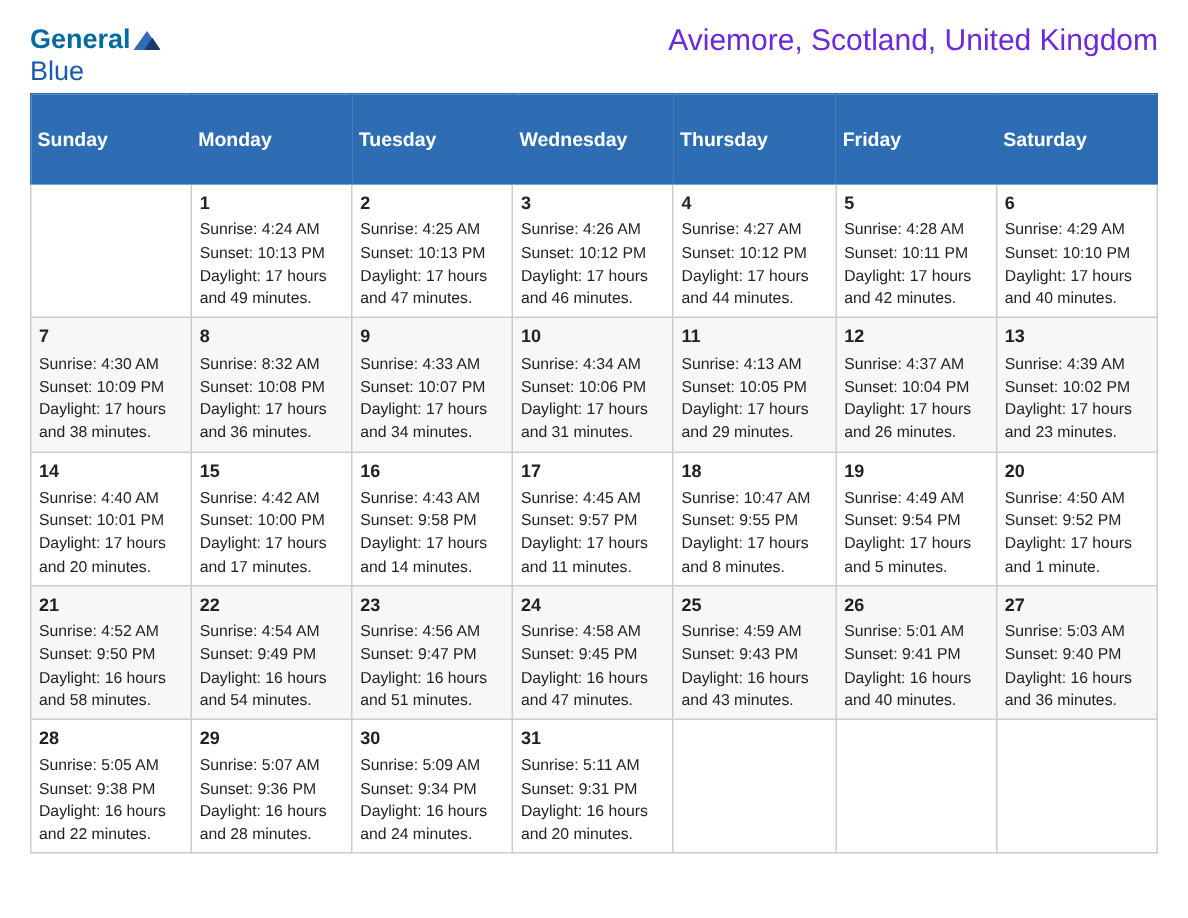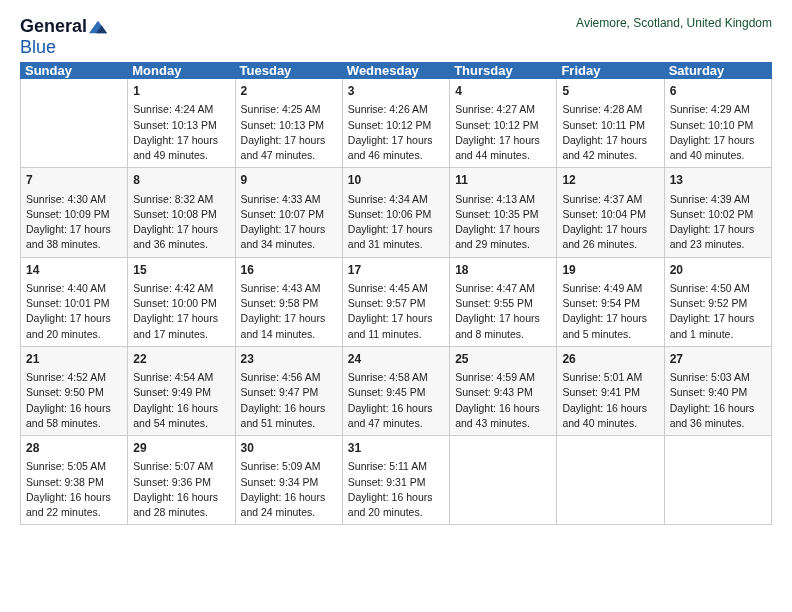--- a/index.html
+++ b/index.html
@@ -17,21 +17,21 @@
       margin-bottom: 4px;
     }
     .logo {
       display: flex;
       flex-direction: column;
       align-items: flex-start;
     }
     .logo-general {
       font-size: 18px;
       font-weight: bold;
-      color: #0f172a;
+      color: #0369a1;
     }
     .logo-blue {
       font-size: 18px;
       font-weight: normal;
       color: #1a5aab;
     }
     .logo-icon {
       display: inline-block;
       width: 18px;
       height: 14px;
@@ -41,37 +41,37 @@
       display: flex;
       align-items: center;
     }
     .month-title {
       font-size: 36px;
       font-weight: bold;
       color: #1a1a2e;
       text-align: right;
     }
     .location {
-      font-size: 12px;
-      color: #14532d;
+      font-size: 20px;
+      color: #6d28d9;
       text-align: right;
       margin-bottom: 8px;
     }
     .right-header {
       text-align: right;
     }
     table {
       width: 100%;
       border-collapse: collapse;
       font-size: 11px;
     }
     thead th {
       background-color: #2e6db4;
       color: #fff;
-      padding: 0 4px;
+      padding: 22px 4px;
       text-align: left;
       font-size: 13px;
       font-weight: bold;
       border: 1px solid #2e6db4;
     }
     tbody td {
       border: 1px solid #ccc;
       vertical-align: top;
       padding: 4px 5px;
       min-height: 80px;
@@ -135,30 +135,30 @@
         <td><span class="day-number">3</span><span>Sunrise: 4:26 AM</span><br><span>Sunset: 10:12 PM</span><br><span>Daylight: 17 hours</span><br><span>and 46 minutes.</span></td>
         <td><span class="day-number">4</span><span>Sunrise: 4:27 AM</span><br><span>Sunset: 10:12 PM</span><br><span>Daylight: 17 hours</span><br><span>and 44 minutes.</span></td>
         <td><span class="day-number">5</span><span>Sunrise: 4:28 AM</span><br><span>Sunset: 10:11 PM</span><br><span>Daylight: 17 hours</span><br><span>and 42 minutes.</span></td>
         <td><span class="day-number">6</span><span>Sunrise: 4:29 AM</span><br><span>Sunset: 10:10 PM</span><br><span>Daylight: 17 hours</span><br><span>and 40 minutes.</span></td>
       </tr>
       <tr>
         <td><span class="day-number">7</span><span>Sunrise: 4:30 AM</span><br><span>Sunset: 10:09 PM</span><br><span>Daylight: 17 hours</span><br><span>and 38 minutes.</span></td>
         <td><span class="day-number">8</span><span>Sunrise: 8:32 AM</span><br><span>Sunset: 10:08 PM</span><br><span>Daylight: 17 hours</span><br><span>and 36 minutes.</span></td>
         <td><span class="day-number">9</span><span>Sunrise: 4:33 AM</span><br><span>Sunset: 10:07 PM</span><br><span>Daylight: 17 hours</span><br><span>and 34 minutes.</span></td>
         <td><span class="day-number">10</span><span>Sunrise: 4:34 AM</span><br><span>Sunset: 10:06 PM</span><br><span>Daylight: 17 hours</span><br><span>and 31 minutes.</span></td>
-        <td><span class="day-number">11</span><span>Sunrise: 4:13 AM</span><br><span>Sunset: 10:35 PM</span><br><span>Daylight: 17 hours</span><br><span>and 29 minutes.</span></td>
+        <td><span class="day-number">11</span><span>Sunrise: 4:13 AM</span><br><span>Sunset: 10:05 PM</span><br><span>Daylight: 17 hours</span><br><span>and 29 minutes.</span></td>
         <td><span class="day-number">12</span><span>Sunrise: 4:37 AM</span><br><span>Sunset: 10:04 PM</span><br><span>Daylight: 17 hours</span><br><span>and 26 minutes.</span></td>
         <td><span class="day-number">13</span><span>Sunrise: 4:39 AM</span><br><span>Sunset: 10:02 PM</span><br><span>Daylight: 17 hours</span><br><span>and 23 minutes.</span></td>
       </tr>
       <tr>
         <td><span class="day-number">14</span><span>Sunrise: 4:40 AM</span><br><span>Sunset: 10:01 PM</span><br><span>Daylight: 17 hours</span><br><span>and 20 minutes.</span></td>
         <td><span class="day-number">15</span><span>Sunrise: 4:42 AM</span><br><span>Sunset: 10:00 PM</span><br><span>Daylight: 17 hours</span><br><span>and 17 minutes.</span></td>
         <td><span class="day-number">16</span><span>Sunrise: 4:43 AM</span><br><span>Sunset: 9:58 PM</span><br><span>Daylight: 17 hours</span><br><span>and 14 minutes.</span></td>
         <td><span class="day-number">17</span><span>Sunrise: 4:45 AM</span><br><span>Sunset: 9:57 PM</span><br><span>Daylight: 17 hours</span><br><span>and 11 minutes.</span></td>
-        <td><span class="day-number">18</span><span>Sunrise: 4:47 AM</span><br><span>Sunset: 9:55 PM</span><br><span>Daylight: 17 hours</span><br><span>and 8 minutes.</span></td>
+        <td><span class="day-number">18</span><span>Sunrise: 10:47 AM</span><br><span>Sunset: 9:55 PM</span><br><span>Daylight: 17 hours</span><br><span>and 8 minutes.</span></td>
         <td><span class="day-number">19</span><span>Sunrise: 4:49 AM</span><br><span>Sunset: 9:54 PM</span><br><span>Daylight: 17 hours</span><br><span>and 5 minutes.</span></td>
         <td><span class="day-number">20</span><span>Sunrise: 4:50 AM</span><br><span>Sunset: 9:52 PM</span><br><span>Daylight: 17 hours</span><br><span>and 1 minute.</span></td>
       </tr>
       <tr>
         <td><span class="day-number">21</span><span>Sunrise: 4:52 AM</span><br><span>Sunset: 9:50 PM</span><br><span>Daylight: 16 hours</span><br><span>and 58 minutes.</span></td>
         <td><span class="day-number">22</span><span>Sunrise: 4:54 AM</span><br><span>Sunset: 9:49 PM</span><br><span>Daylight: 16 hours</span><br><span>and 54 minutes.</span></td>
         <td><span class="day-number">23</span><span>Sunrise: 4:56 AM</span><br><span>Sunset: 9:47 PM</span><br><span>Daylight: 16 hours</span><br><span>and 51 minutes.</span></td>
         <td><span class="day-number">24</span><span>Sunrise: 4:58 AM</span><br><span>Sunset: 9:45 PM</span><br><span>Daylight: 16 hours</span><br><span>and 47 minutes.</span></td>
         <td><span class="day-number">25</span><span>Sunrise: 4:59 AM</span><br><span>Sunset: 9:43 PM</span><br><span>Daylight: 16 hours</span><br><span>and 43 minutes.</span></td>
         <td><span class="day-number">26</span><span>Sunrise: 5:01 AM</span><br><span>Sunset: 9:41 PM</span><br><span>Daylight: 16 hours</span><br><span>and 40 minutes.</span></td>

